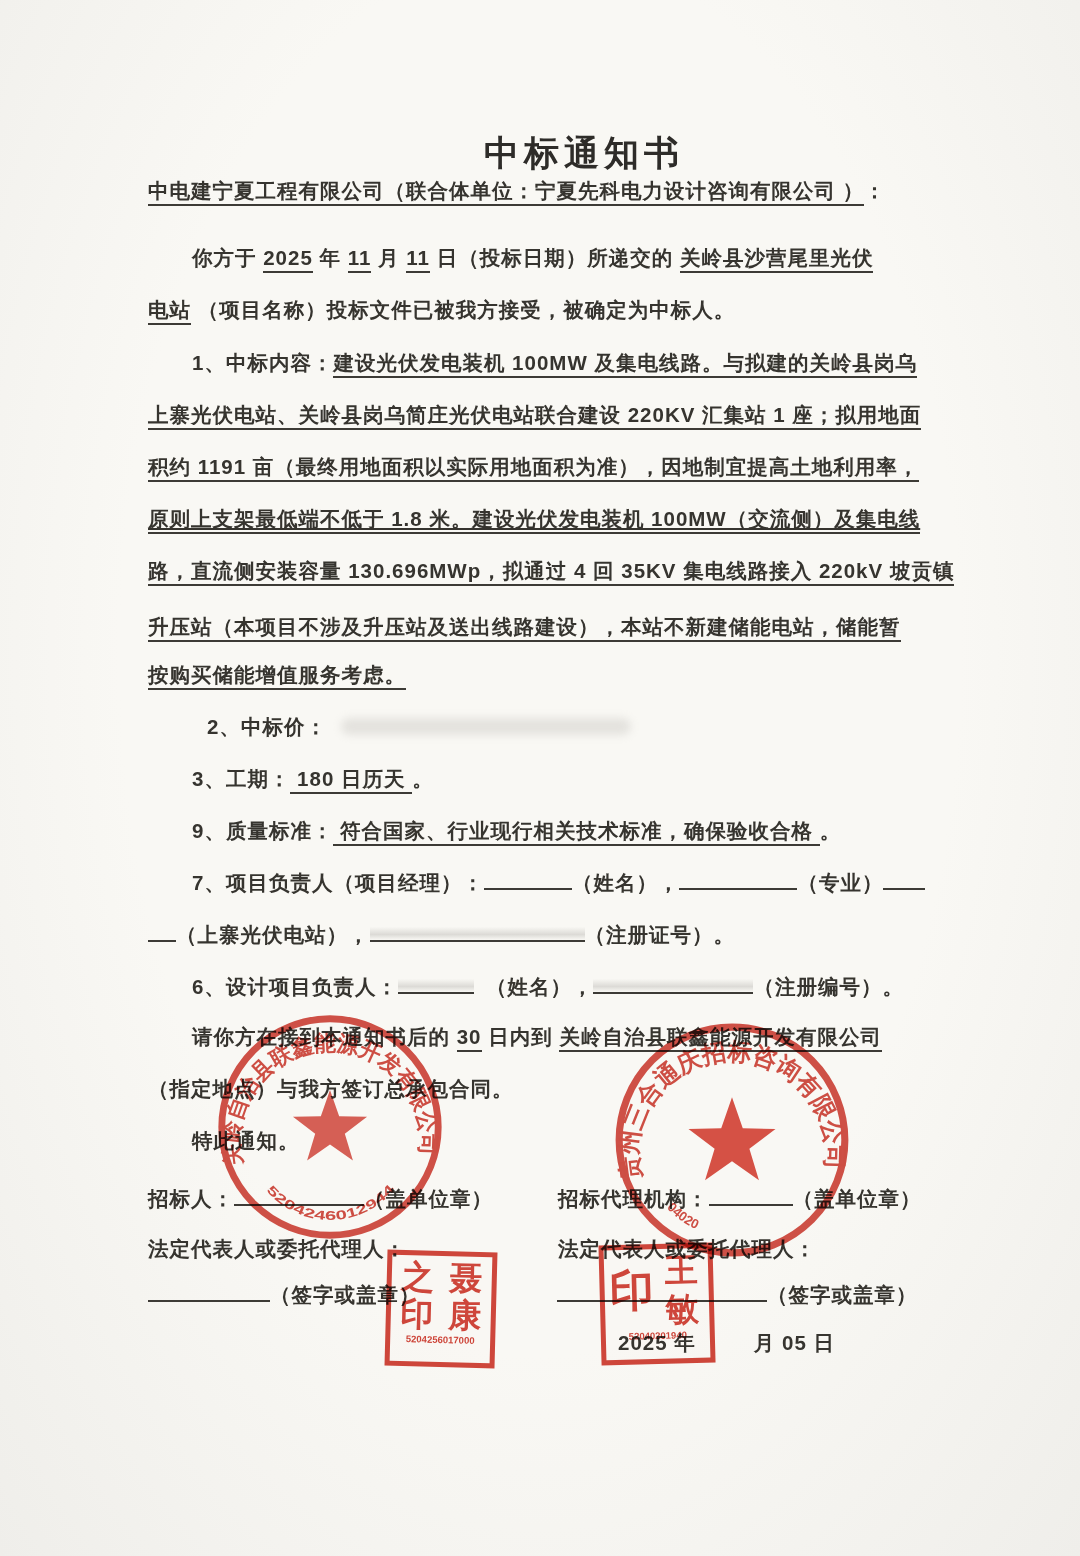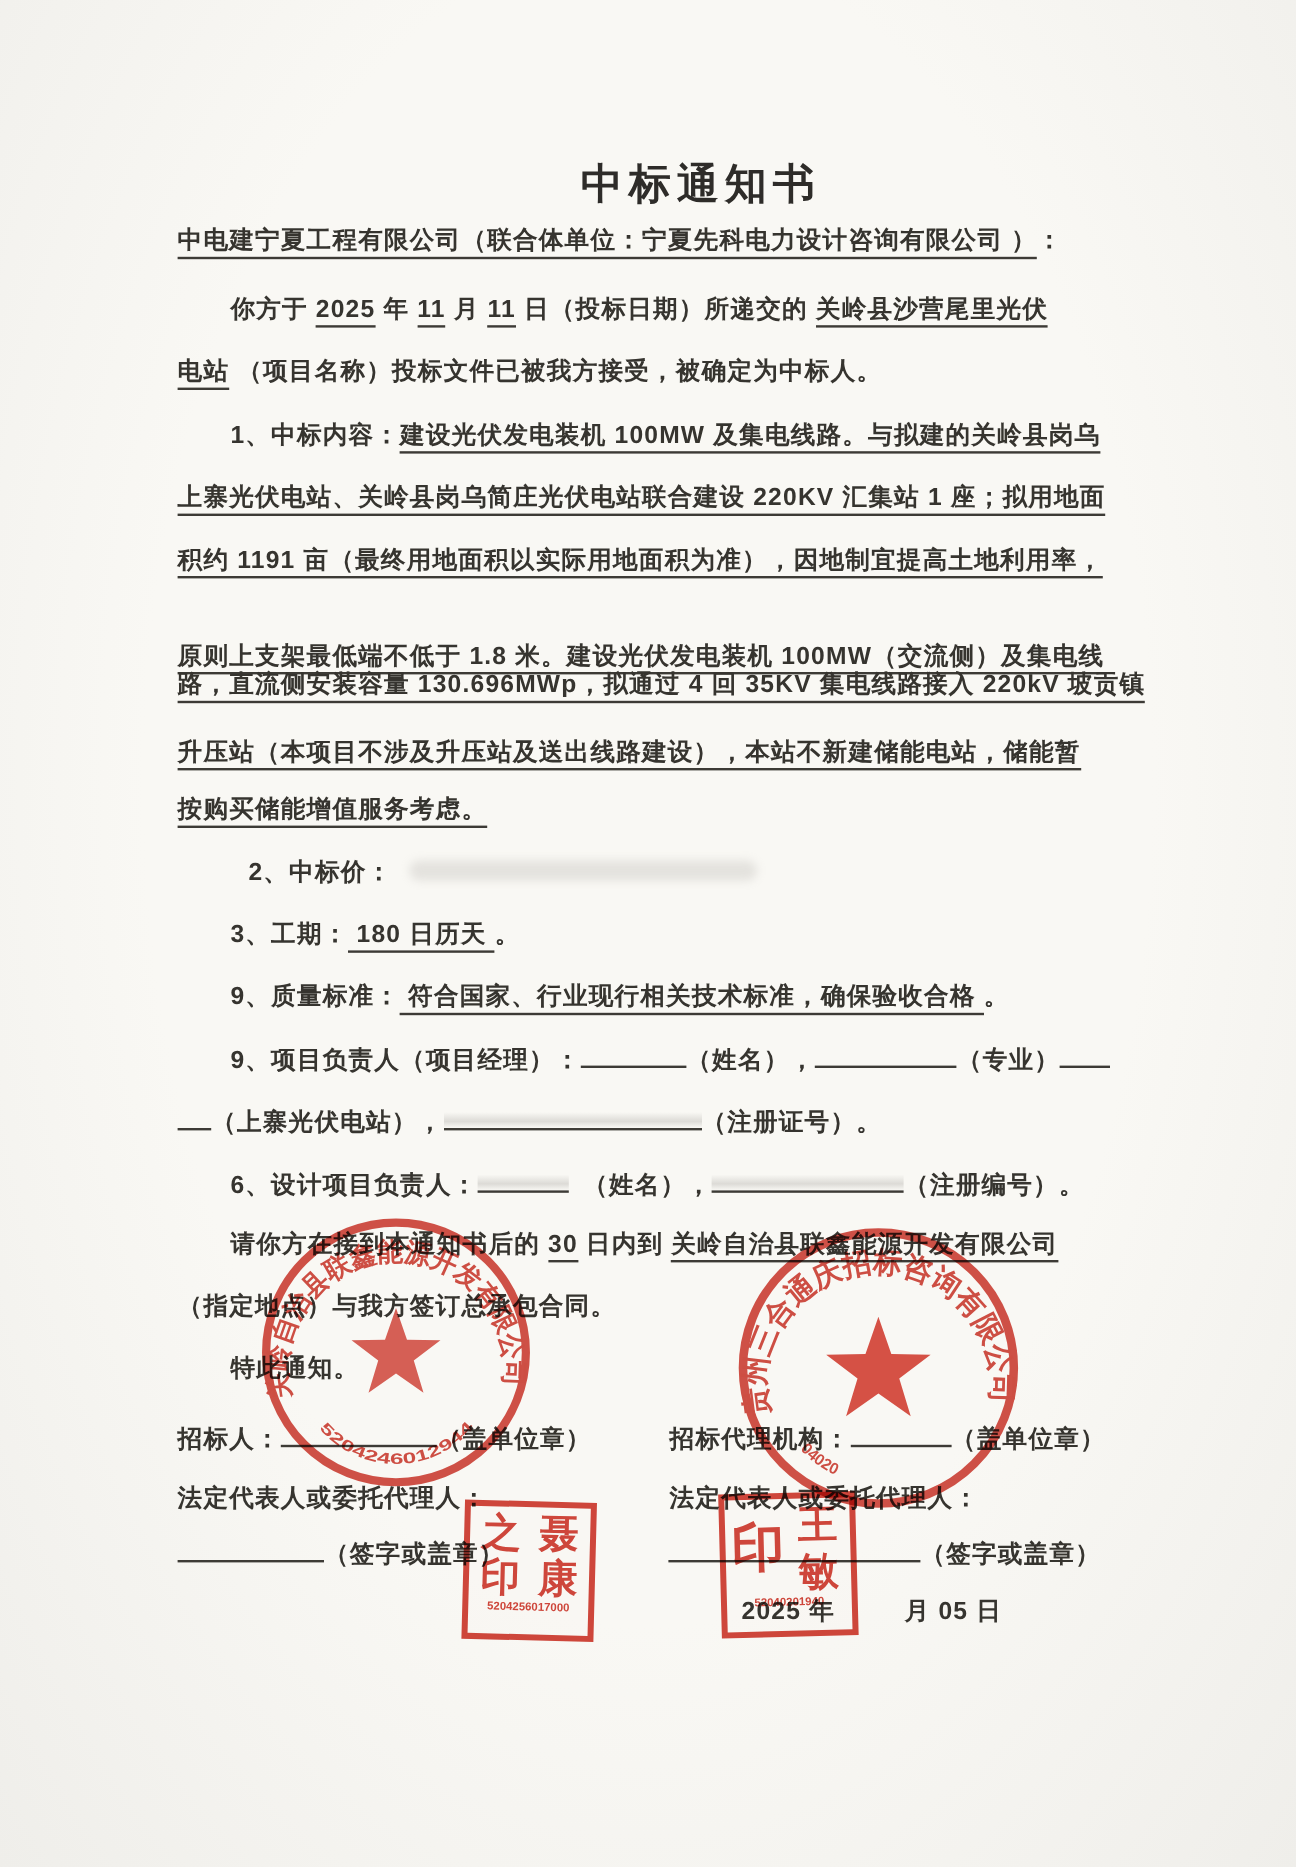--- a/index.html
+++ b/index.html
@@ -29,34 +29,34 @@
   .sq-num{font-size:9.5px;font-weight:700;text-align:center;letter-spacing:0;margin-top:1px;}
 </style>
 </head>
 <body>
 
 <div class="page">
 
   <div class="title">中标通知书</div>
 
   <div id="doc-lines">
-      <div class="line" style="left: 148px; top: 186px; text-align: right;"><span class="u">中电建宁夏工程有限公司（联合体单位：宁夏先科电力设计咨询有限公司 ）</span><span>：</span></div>
+      <div class="line" style="left: 148px; top: 176px; text-align: right;"><span class="u">中电建宁夏工程有限公司（联合体单位：宁夏先科电力设计咨询有限公司 ）</span><span>：</span></div>
       <div class="line" style="left: 192px; top: 243px;"><span>你方于 </span><span class="u">2025</span><span> 年 </span><span class="u">11</span><span> 月 </span><span class="u">11</span><span> 日（投标日期）所递交的 </span><span class="u">关岭县沙营尾里光伏</span></div>
       <div class="line" style="left: 148px; top: 295px; text-align: right;"><span class="u">电站</span><span> （项目名称）投标文件已被我方接受，被确定为中标人。</span></div>
       <div class="line" style="left: 192px; top: 348px;"><span>1、中标内容：</span><span class="u">建设光伏发电装机 100MW 及集电线路。与拟建的关岭县岗乌</span></div>
       <div class="line" style="left: 148px; top: 400px;"><span class="u">上寨光伏电站、关岭县岗乌简庄光伏电站联合建设 220KV 汇集站 1 座；拟用地面</span></div>
       <div class="line" style="left: 148px; top: 452px;"><span class="u">积约 1191 亩（最终用地面积以实际用地面积为准），因地制宜提高土地利用率，</span></div>
-      <div class="line" style="left: 148px; top: 532px;"><span class="u">原则上支架最低端不低于 1.8 米。建设光伏发电装机 100MW（交流侧）及集电线</span></div>
+      <div class="line" style="left: 148px; top: 504px; text-decoration: underline;"><span class="u">原则上支架最低端不低于 1.8 米。建设光伏发电装机 100MW（交流侧）及集电线</span></div>
       <div class="line" style="left: 148px; top: 556px;"><span class="u">路，直流侧安装容量 130.696MWp，拟通过 4 回 35KV 集电线路接入 220kV 坡贡镇</span></div>
       <div class="line" style="left: 148px; top: 612px; font-family: Liberation Serif, serif;"><span class="u">升压站（本项目不涉及升压站及送出线路建设），本站不新建储能电站，储能暂</span></div>
       <div class="line" style="left: 148px; top: 660px;"><span class="u">按购买储能增值服务考虑。</span></div>
       <div class="line" style="left: 192px; top: 712px; margin-left: 15px;"><span>2、中标价：</span><span class="gap" style="width: 14px;"></span><span class="smudge" style="width: 290px;"></span></div>
       <div class="line" style="left: 192px; top: 764px;"><span>3、工期：</span><span class="u"> 180 日历天 </span><span>。</span></div>
       <div class="line" style="left: 192px; top: 816px;"><span>9、质量标准：</span><span class="u"> 符合国家、行业现行相关技术标准，确保验收合格 </span><span>。</span></div>
-      <div class="line" style="left: 192px; top: 866px;"><span>9、项目负责人（项目经理）：</span><span class="blank" style="width: 88px;"></span><span>（姓名），</span><span class="blank" style="width: 118px;"></span><span>（专业）</span><span class="blank" style="width: 42px;"></span></div>
+      <div class="line" style="left: 192px; top: 866px;"><span>7、项目负责人（项目经理）：</span><span class="blank" style="width: 88px;"></span><span>（姓名），</span><span class="blank" style="width: 118px;"></span><span>（专业）</span><span class="blank" style="width: 42px;"></span></div>
       <div class="line" style="left: 148px; top: 918px;"><span class="blank" style="width: 28px;"></span><span>（上寨光伏电站），</span><span class="blank sm" style="width: 215px;"></span><span>（注册证号）。</span></div>
       <div class="line" style="left: 192px; top: 970px;"><span>6、设计项目负责人：</span><span class="blank sm" style="width: 76px;"></span><span class="gap" style="width: 12px;"></span><span>（姓名），</span><span class="blank sm" style="width: 160px;"></span><span>（注册编号）。</span></div>
       <div class="line" style="left: 192px; top: 1022px;"><span>请你方在接到本通知书后的 </span><span class="u">30</span><span> 日内到 </span><span class="u">关岭自治县联鑫能源开发有限公司</span></div>
       <div class="line" style="left: 148px; top: 1074px;"><span>（指定地点）与我方签订总承包合同。</span></div>
       <div class="line" style="left: 192px; top: 1126px;"><span>特此通知。</span></div>
       <div class="line" style="left: 148px; top: 1182px;"><span>招标人：</span><span class="blank" style="width: 130px;"></span><span>（盖单位章）</span></div>
       <div class="line" style="left: 558px; top: 1182px;"><span>招标代理机构：</span><span class="blank" style="width: 84px;"></span><span>（盖单位章）</span></div>
       <div class="line" style="left: 148px; top: 1234px;"><span>法定代表人或委托代理人：</span></div>
       <div class="line" style="left: 558px; top: 1234px;"><span>法定代表人或委托代理人：</span></div>
       <div class="line" style="left: 148px; top: 1278px;"><span class="blank" style="width: 122px;"></span><span>（签字或盖章）</span></div>

